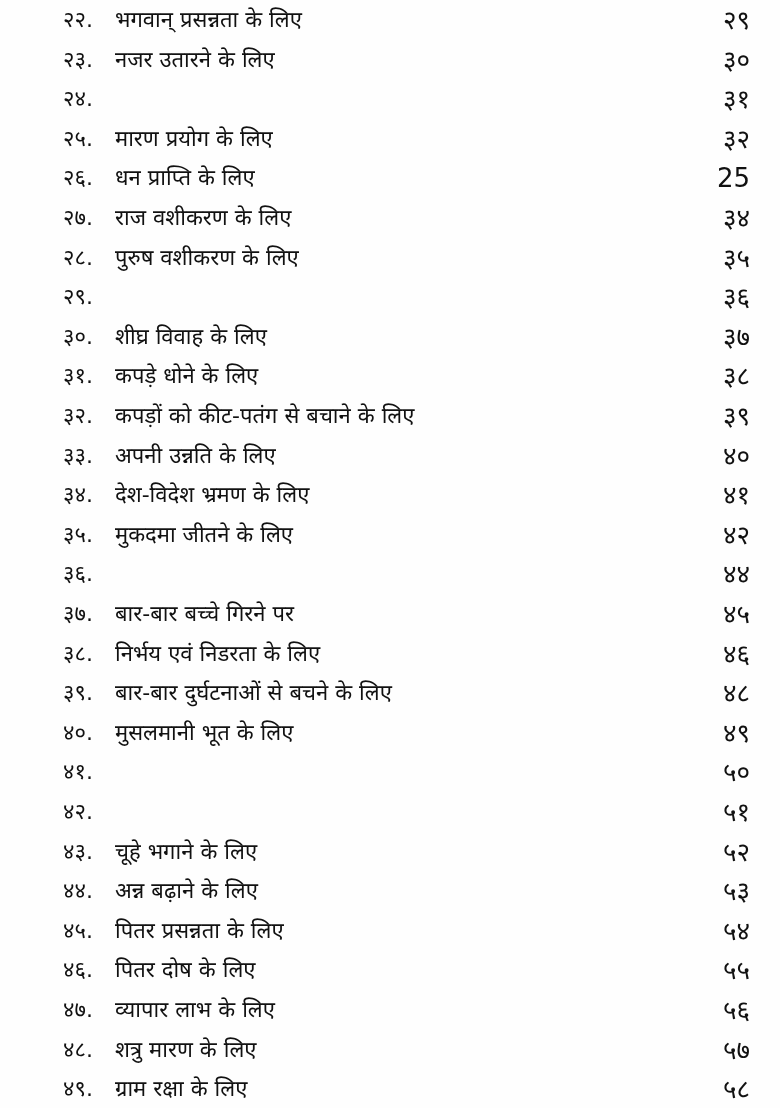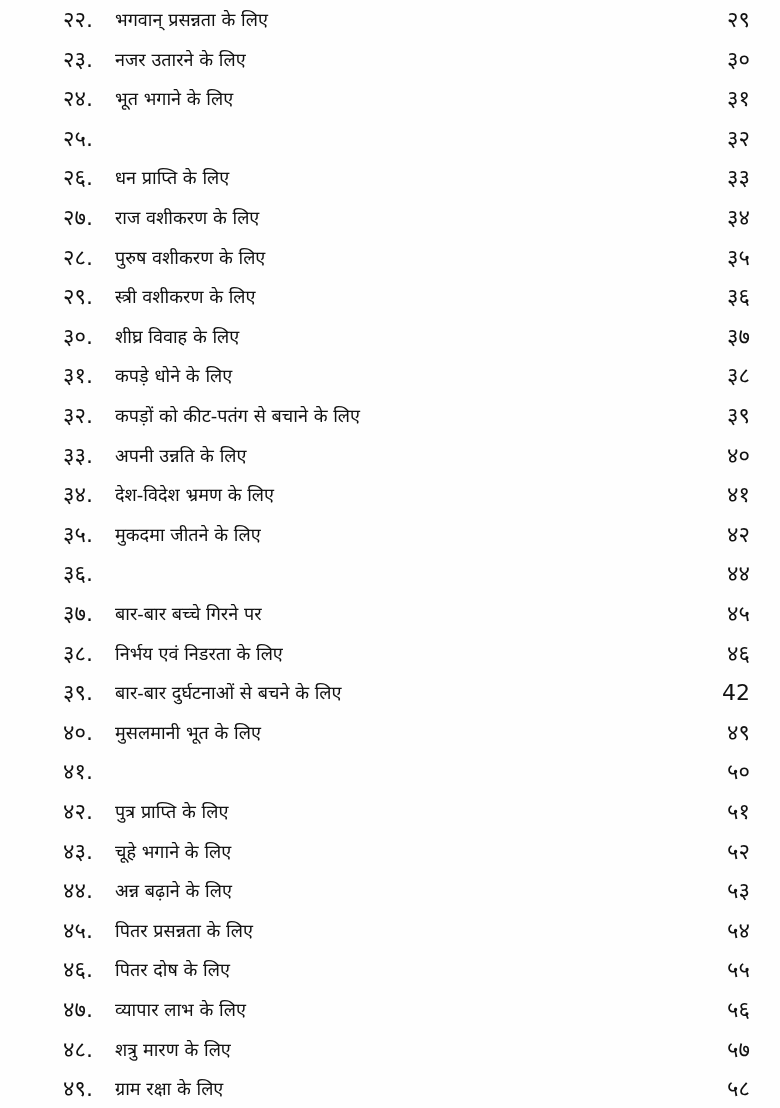--- a/index.html
+++ b/index.html
@@ -43,29 +43,29 @@
       left: 47px;
       top: 0;
       font-size: 22px;
       line-height: 40px;
       white-space: nowrap;
     }
     .toc-title {
       position: absolute;
       left: 99px;
       top: 0;
-      font-size: 18px;
+      font-size: 22px;
       line-height: 40px;
       white-space: nowrap;
     }
     .toc-page {
       position: absolute;
       right: 46px;
       top: 0;
-      font-size: 22px;
+      font-size: 26px;
       line-height: 40px;
       white-space: nowrap;
       text-align: right;
     }
   </style>
 </head>
 <body>
 
 <div class="page">
   <ul class="toc-list">
@@ -74,45 +74,44 @@
         <span class="toc-title">भगवान् प्रसन्नता के लिए</span>
         <span class="toc-page">२९</span>
       </li>
     <li class="toc-row" style="top:39.6px">
         <span class="toc-num">२३.</span>
         <span class="toc-title">नजर उतारने के लिए</span>
         <span class="toc-page">३०</span>
       </li>
     <li class="toc-row" style="top:79.2px">
         <span class="toc-num">२४.</span>
-        <span class="toc-title">भूत भगाने के लिए</span>
         <span class="toc-page">३१</span>
       </li>
     <li class="toc-row" style="top:118.8px">
         <span class="toc-num">२५.</span>
+        <span class="toc-title">मारण प्रयोग के लिए</span>
         <span class="toc-page">३२</span>
       </li>
     <li class="toc-row" style="top:158.4px">
         <span class="toc-num">२६.</span>
         <span class="toc-title">धन प्राप्ति के लिए</span>
-        <span class="toc-page">३३</span>
+        <span class="toc-page">25</span>
       </li>
     <li class="toc-row" style="top:198px">
         <span class="toc-num">२७.</span>
         <span class="toc-title">राज वशीकरण के लिए</span>
         <span class="toc-page">३४</span>
       </li>
     <li class="toc-row" style="top:237.6px">
         <span class="toc-num">२८.</span>
         <span class="toc-title">पुरुष वशीकरण के लिए</span>
         <span class="toc-page">३५</span>
       </li>
     <li class="toc-row" style="top:277.2px">
         <span class="toc-num">२९.</span>
-        <span class="toc-title">स्त्री वशीकरण के लिए</span>
         <span class="toc-page">३६</span>
       </li>
     <li class="toc-row" style="top:316.8px">
         <span class="toc-num">३०.</span>
         <span class="toc-title">शीघ्र विवाह के लिए</span>
         <span class="toc-page">३७</span>
       </li>
     <li class="toc-row" style="top:356.4px">
         <span class="toc-num">३१.</span>
         <span class="toc-title">कपड़े धोने के लिए</span>
@@ -148,34 +147,33 @@
         <span class="toc-page">४५</span>
       </li>
     <li class="toc-row" style="top:633.6px">
         <span class="toc-num">३८.</span>
         <span class="toc-title">निर्भय एवं निडरता के लिए</span>
         <span class="toc-page">४६</span>
       </li>
     <li class="toc-row" style="top:673.2px">
         <span class="toc-num">३९.</span>
         <span class="toc-title">बार-बार दुर्घटनाओं से बचने के लिए</span>
-        <span class="toc-page">42</span>
+        <span class="toc-page">४८</span>
       </li>
     <li class="toc-row" style="top:712.8px">
         <span class="toc-num">४०.</span>
         <span class="toc-title">मुसलमानी भूत के लिए</span>
         <span class="toc-page">४९</span>
       </li>
     <li class="toc-row" style="top:752.4px">
         <span class="toc-num">४१.</span>
         <span class="toc-page">५०</span>
       </li>
     <li class="toc-row" style="top:792px">
         <span class="toc-num">४२.</span>
-        <span class="toc-title">पुत्र प्राप्ति के लिए</span>
         <span class="toc-page">५१</span>
       </li>
     <li class="toc-row" style="top:831.6px">
         <span class="toc-num">४३.</span>
         <span class="toc-title">चूहे भगाने के लिए</span>
         <span class="toc-page">५२</span>
       </li>
     <li class="toc-row" style="top:871.2px">
         <span class="toc-num">४४.</span>
         <span class="toc-title">अन्न बढ़ाने के लिए</span>

